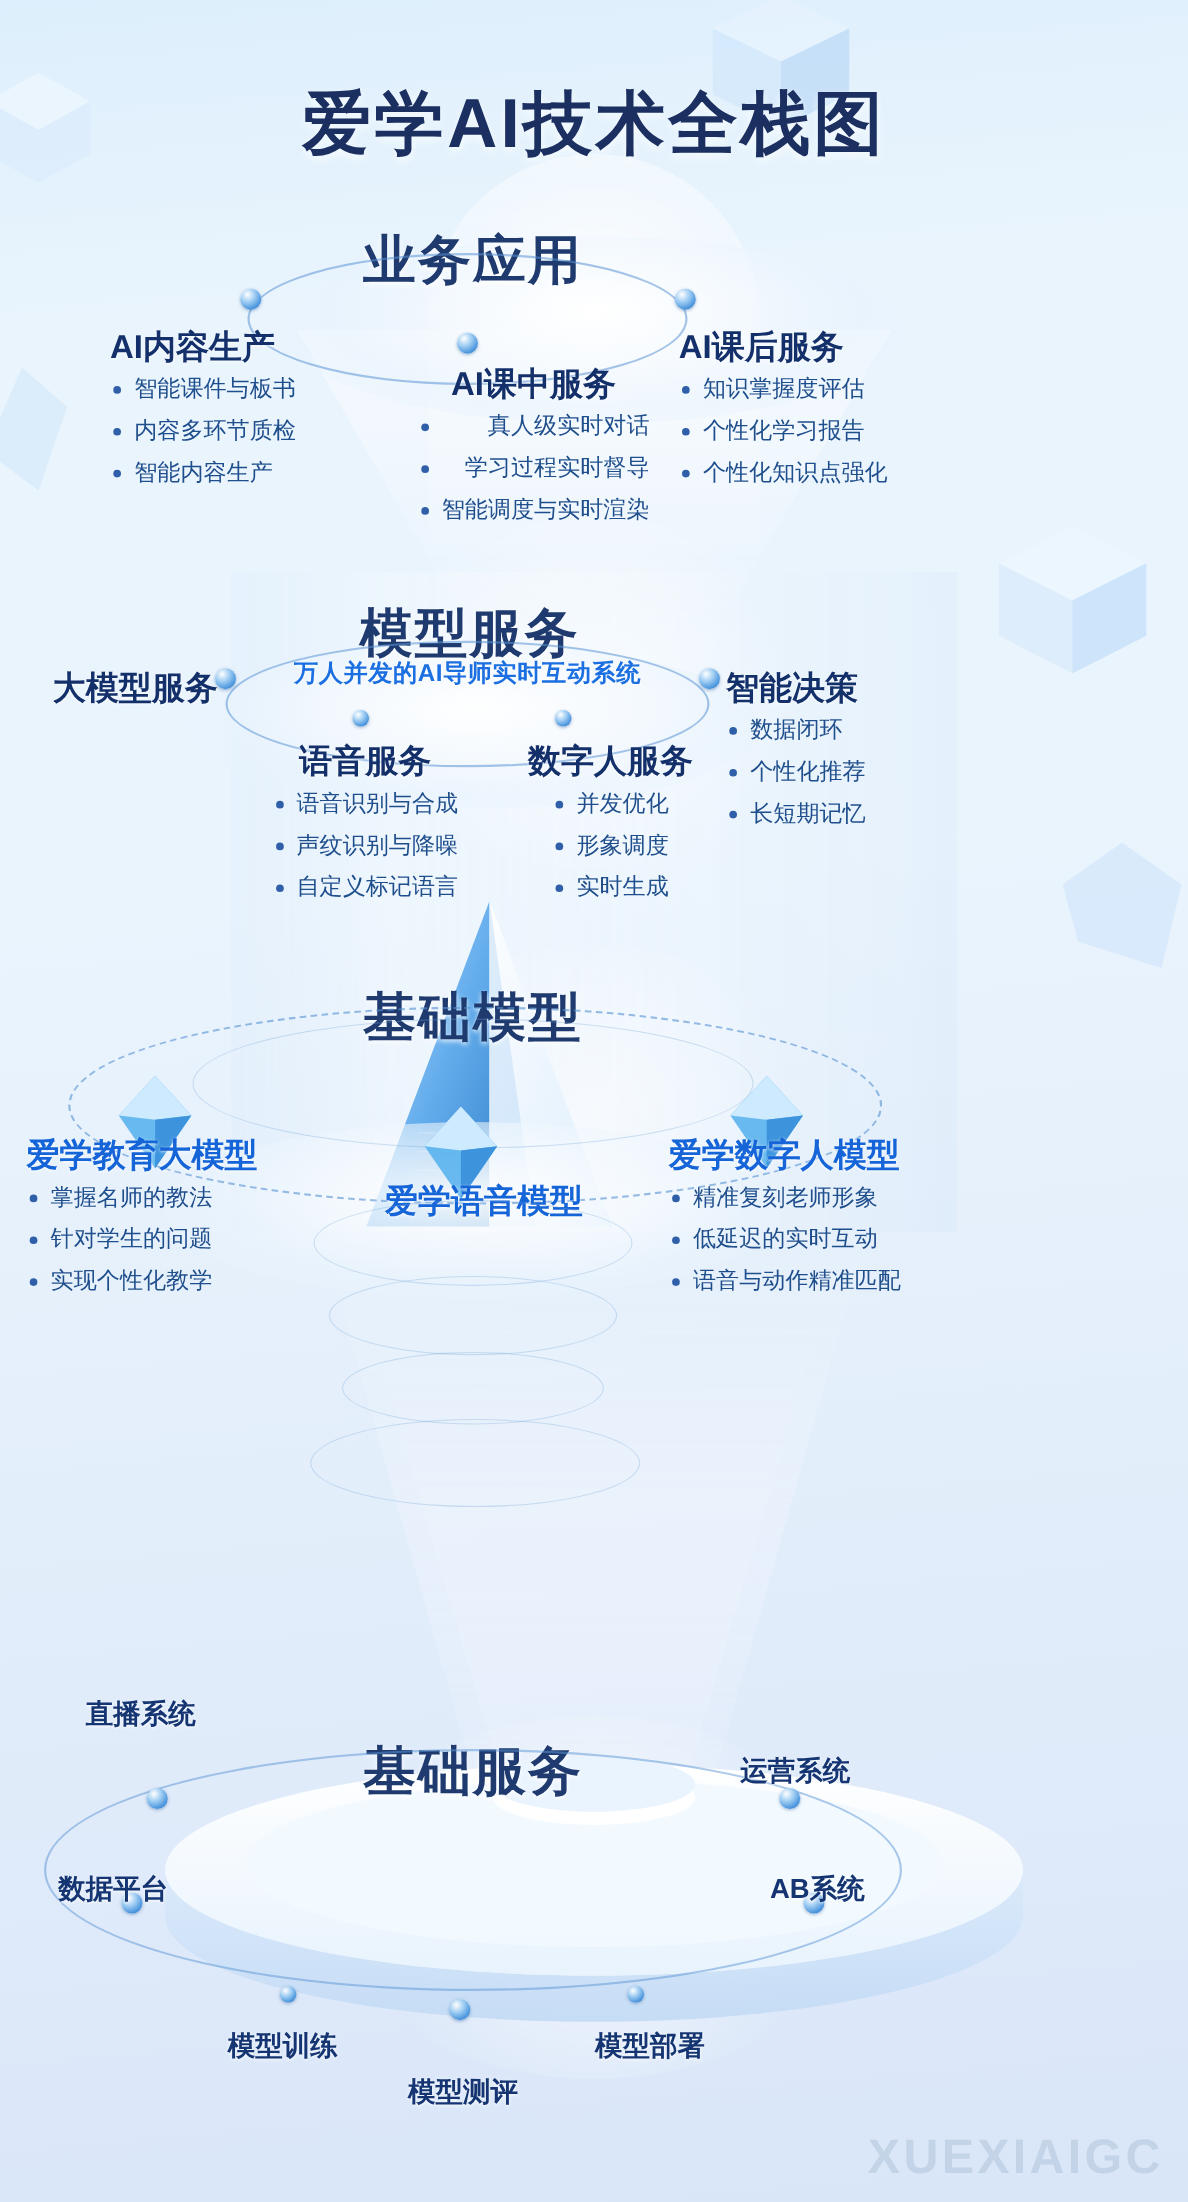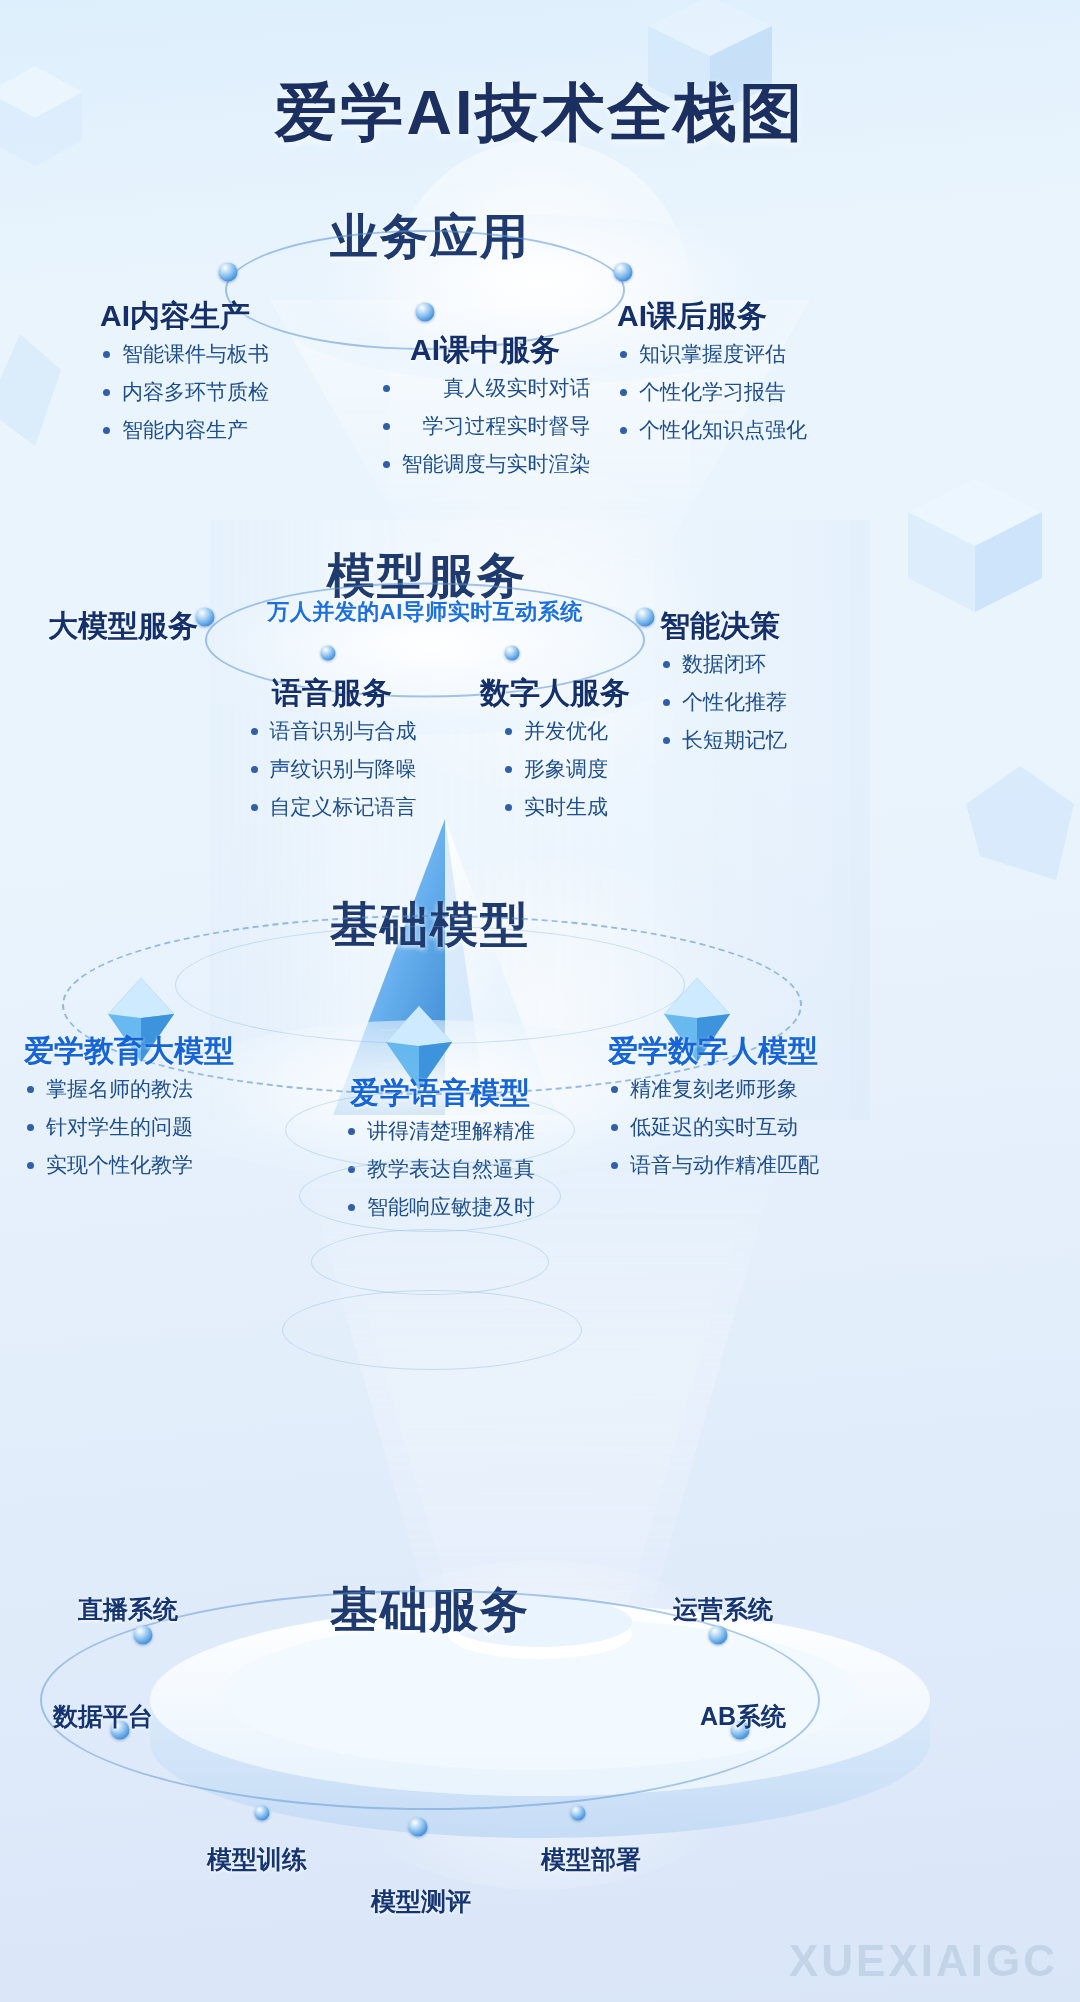--- a/index.html
+++ b/index.html
@@ -291,25 +291,20 @@
     <div class="grp-title bright">爱学教育大模型</div>
     <ul>
       <li>掌握名师的教法</li>
       <li>针对学生的问题</li>
       <li>实现个性化教学</li>
     </ul>
   </div>
 
   <div class="grp ctr" style="left:320px;top:1075px;width:240px;">
     <div class="grp-title bright">爱学语音模型</div>
-    <ul>
-      <li>讲得清楚理解精准</li>
-      <li>教学表达自然逼真</li>
-      <li>智能响应敏捷及时</li>
-    </ul>
   </div>
 
   <div class="grp" style="left:608px;top:1033px;">
     <div class="grp-title bright">爱学数字人模型</div>
     <ul>
       <li>精准复刻老师形象</li>
       <li>低延迟的实时互动</li>
       <li>语音与动作精准匹配</li>
     </ul>
   </div>
@@ -347,21 +342,21 @@
               border-color:rgba(92,150,214,.5);"></div>
 
   <div class="node" style="left:143px;top:1635px;"></div>
   <div class="node" style="left:718px;top:1635px;"></div>
   <div class="node" style="left:120px;top:1730px;"></div>
   <div class="node" style="left:740px;top:1730px;"></div>
   <div class="node sm" style="left:262px;top:1813px;"></div>
   <div class="node sm" style="left:578px;top:1813px;"></div>
   <div class="node" style="left:418px;top:1827px;"></div>
 
-  <div class="clabel" style="left:78px;top:1593px;">直播系统</div>
+  <div class="clabel" style="left:78px;top:1541px;">直播系统</div>
   <div class="clabel" style="left:673px;top:1593px;">运营系统</div>
   <div class="clabel" style="left:53px;top:1700px;">数据平台</div>
   <div class="clabel" style="left:700px;top:1700px;">AB系统</div>
   <div class="clabel" style="left:207px;top:1843px;">模型训练</div>
   <div class="clabel" style="left:541px;top:1843px;">模型部署</div>
   <div class="clabel" style="left:371px;top:1885px;">模型测评</div>
 
   <div class="watermark">XUEXIAIGC</div>
 
 </div>

